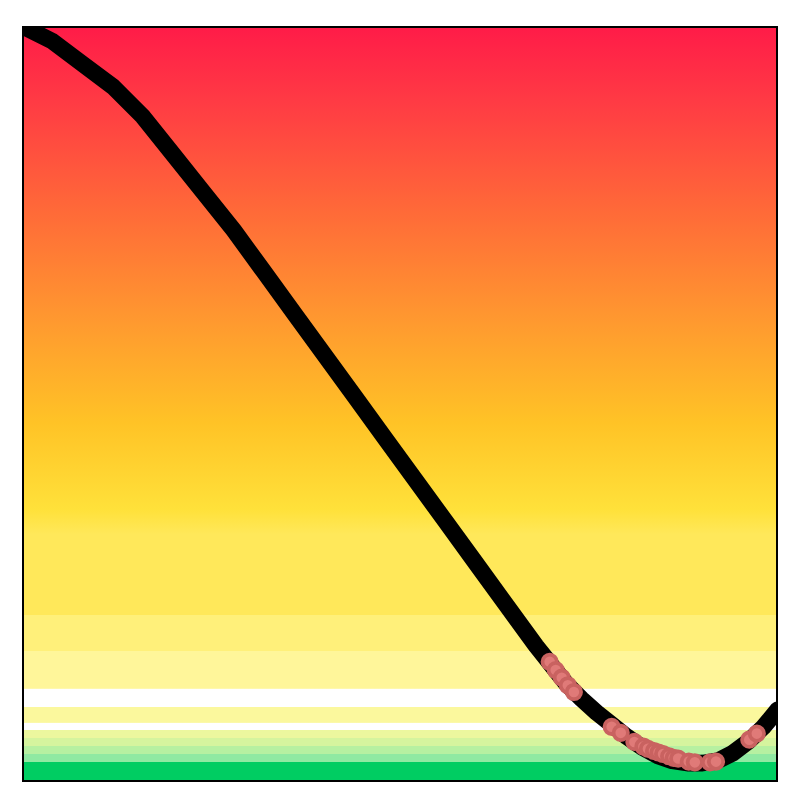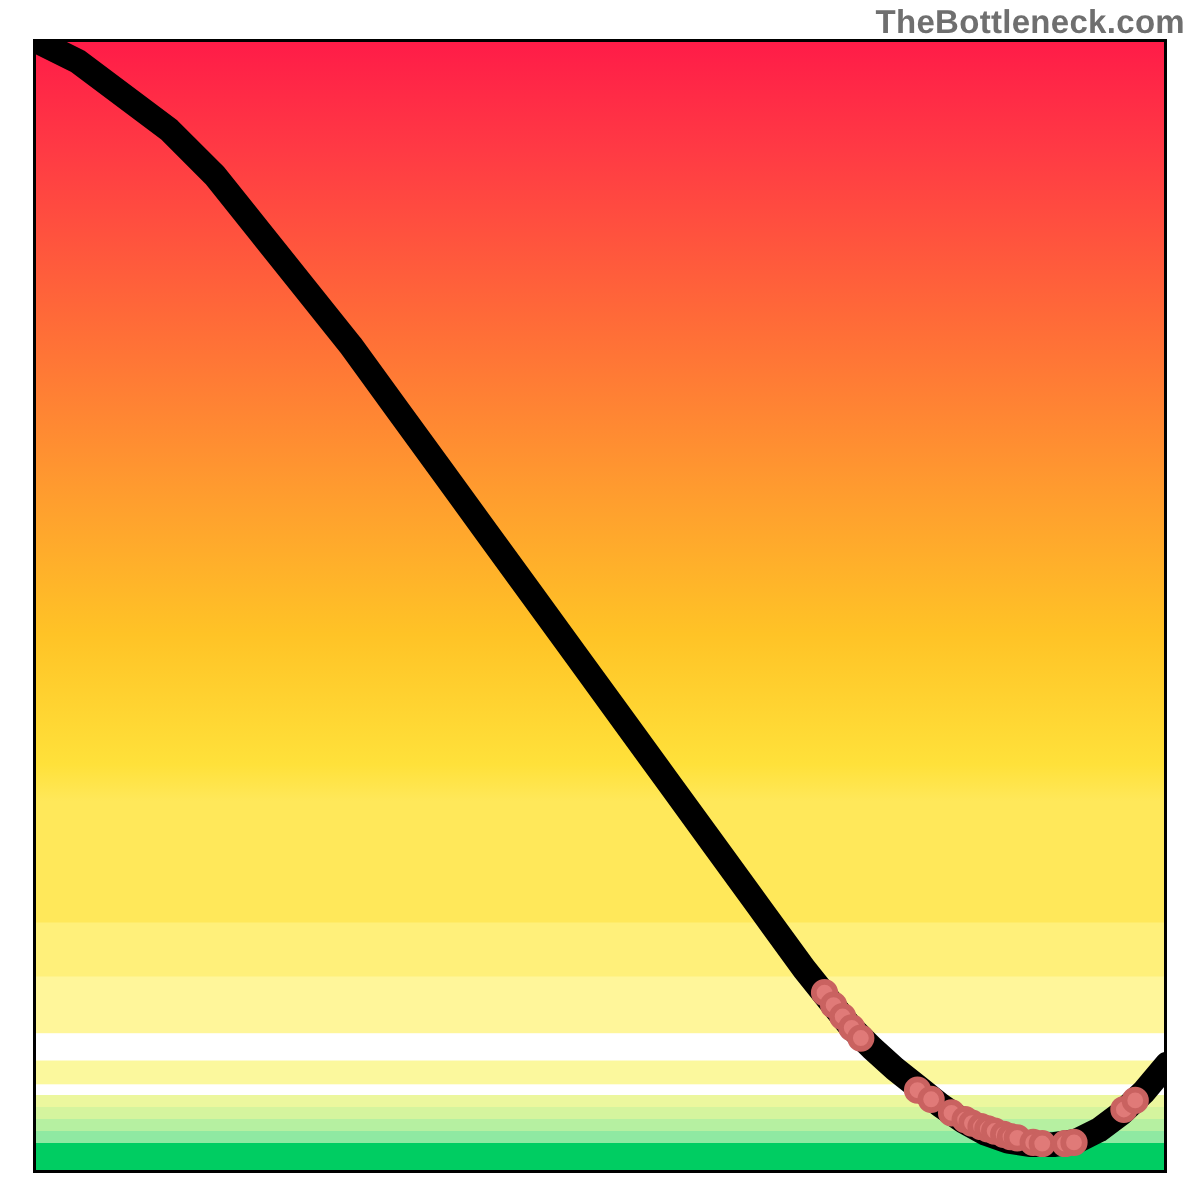--- a/index.html
+++ b/index.html
@@ -82,21 +82,20 @@
   .marker {
     fill: #e07a78;
     stroke: #c96260;
     stroke-width: 0.5;
   }
 </style>
 </head>
 <body>
 
 <div class="wrap">
-  <div class="attribution">TheBottleneck.com</div>
 
   <div class="plot-area">
     <div class="bg-gradient"></div>
 
     <svg class="curve" viewBox="0 0 100 100" preserveAspectRatio="none">
       <path class="curve-path" d="M0.00 0.00 L4.00 2.00 L8.00 5.00 L12.00 8.00 L16.00 12.00 L20.00 17.00 L24.00 22.00 L28.00 27.00 L32.00 32.50 L36.00 38.00 L40.00 43.50 L44.00 49.00 L48.00 54.50 L52.00 60.00 L56.00 65.50 L60.00 71.00 L64.00 76.50 L68.00 82.00 L72.00 87.00 L74.00 89.00 L76.00 90.80 L78.00 92.40 L80.00 94.00 L82.00 95.40 L84.00 96.50 L86.00 97.20 L88.00 97.50 L90.00 97.50 L92.00 97.20 L94.00 96.20 L96.00 94.70 L98.00 92.80 L100.00 90.40"></path>
       <g>
           <circle cx="69.80" cy="84.10" r="0.95" class="marker"></circle>
           <circle cx="70.60" cy="85.20" r="0.95" class="marker"></circle>
           <circle cx="71.40" cy="86.20" r="0.95" class="marker"></circle>

